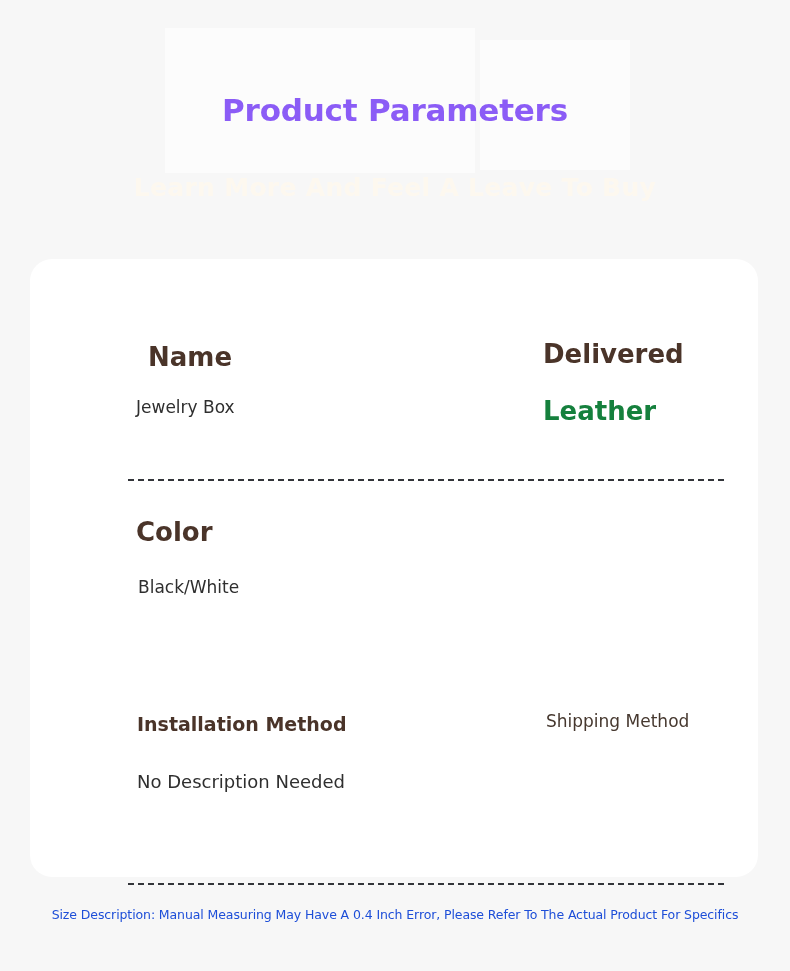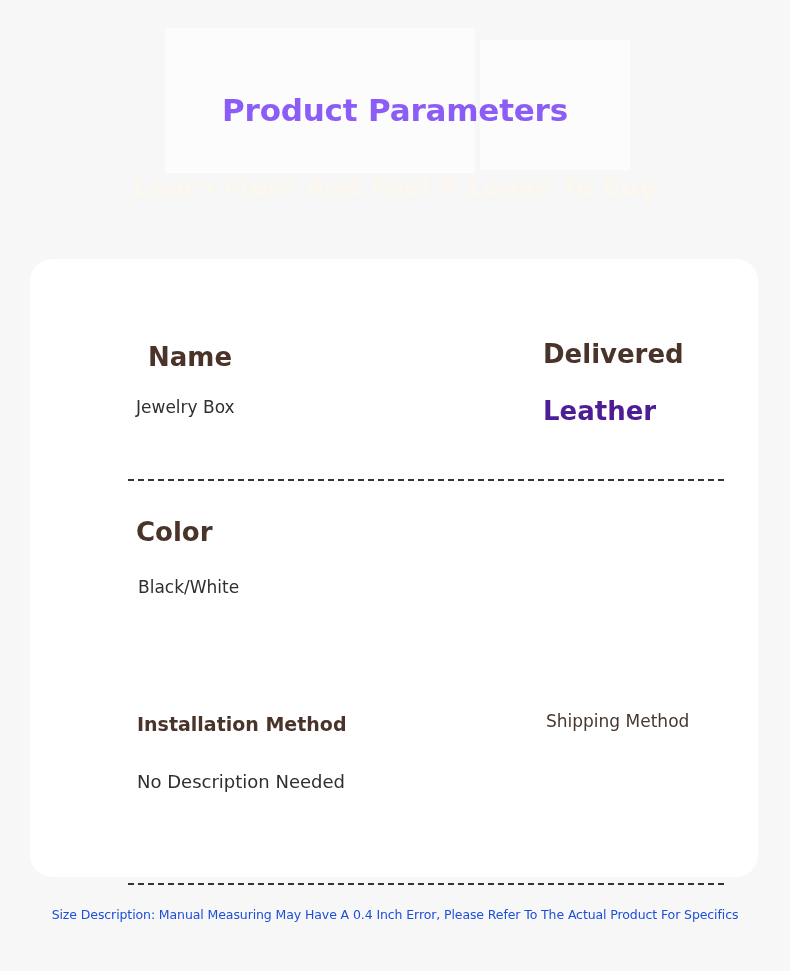--- a/index.html
+++ b/index.html
@@ -122,21 +122,21 @@
     text-align: right;
   }
   .row1 .lbl-material {
     position: absolute; left: 141px; top: 80px;
     font-size: 26px;
   }
   .row1 .val-material {
     position: absolute; left: 141px; top: 137px;
     font-size: 26px;
     font-weight: bold;
-    color: #4c1d95;
+    color: #15803d;
   }
 
   
   .divider {
     position: absolute;
     left: 98px;
     width: 596px;
     height: 0;
     border-top: 2px dashed #33353a;
   }

